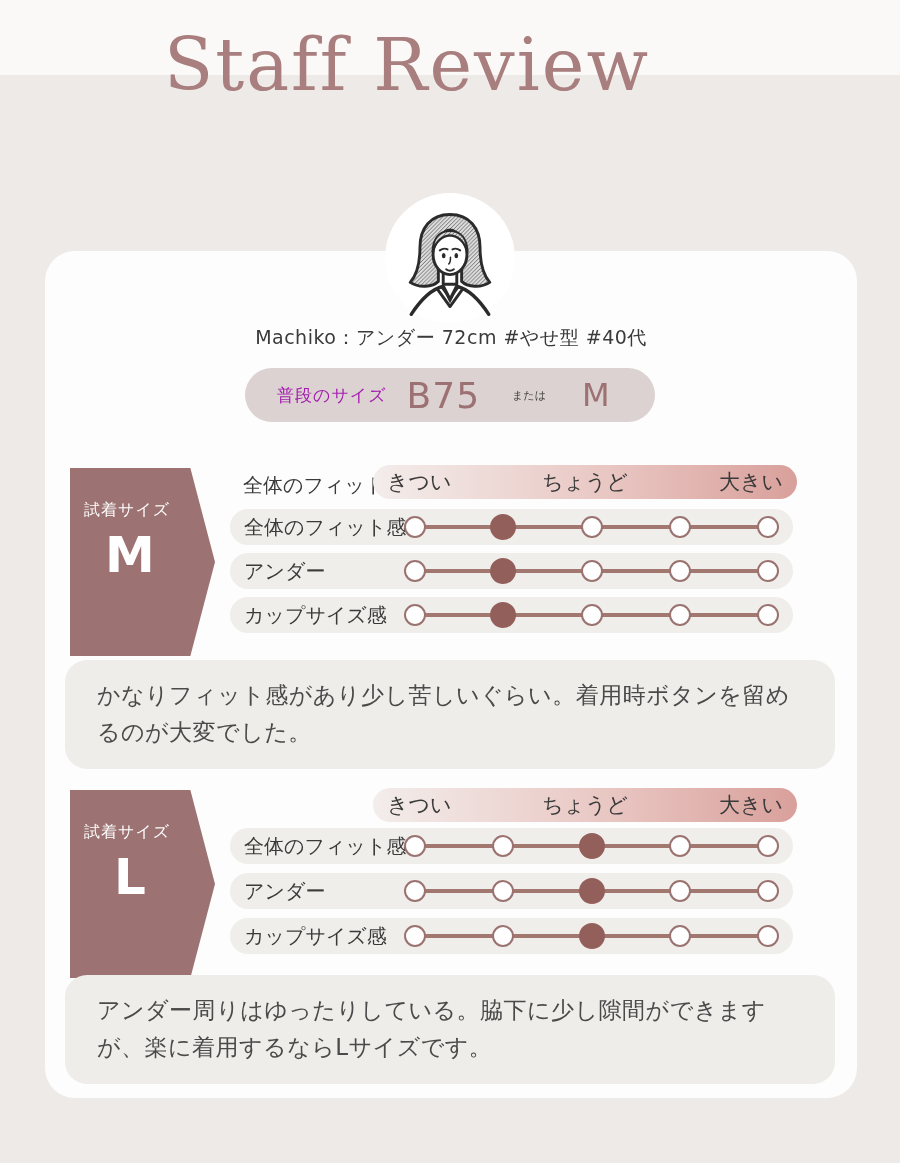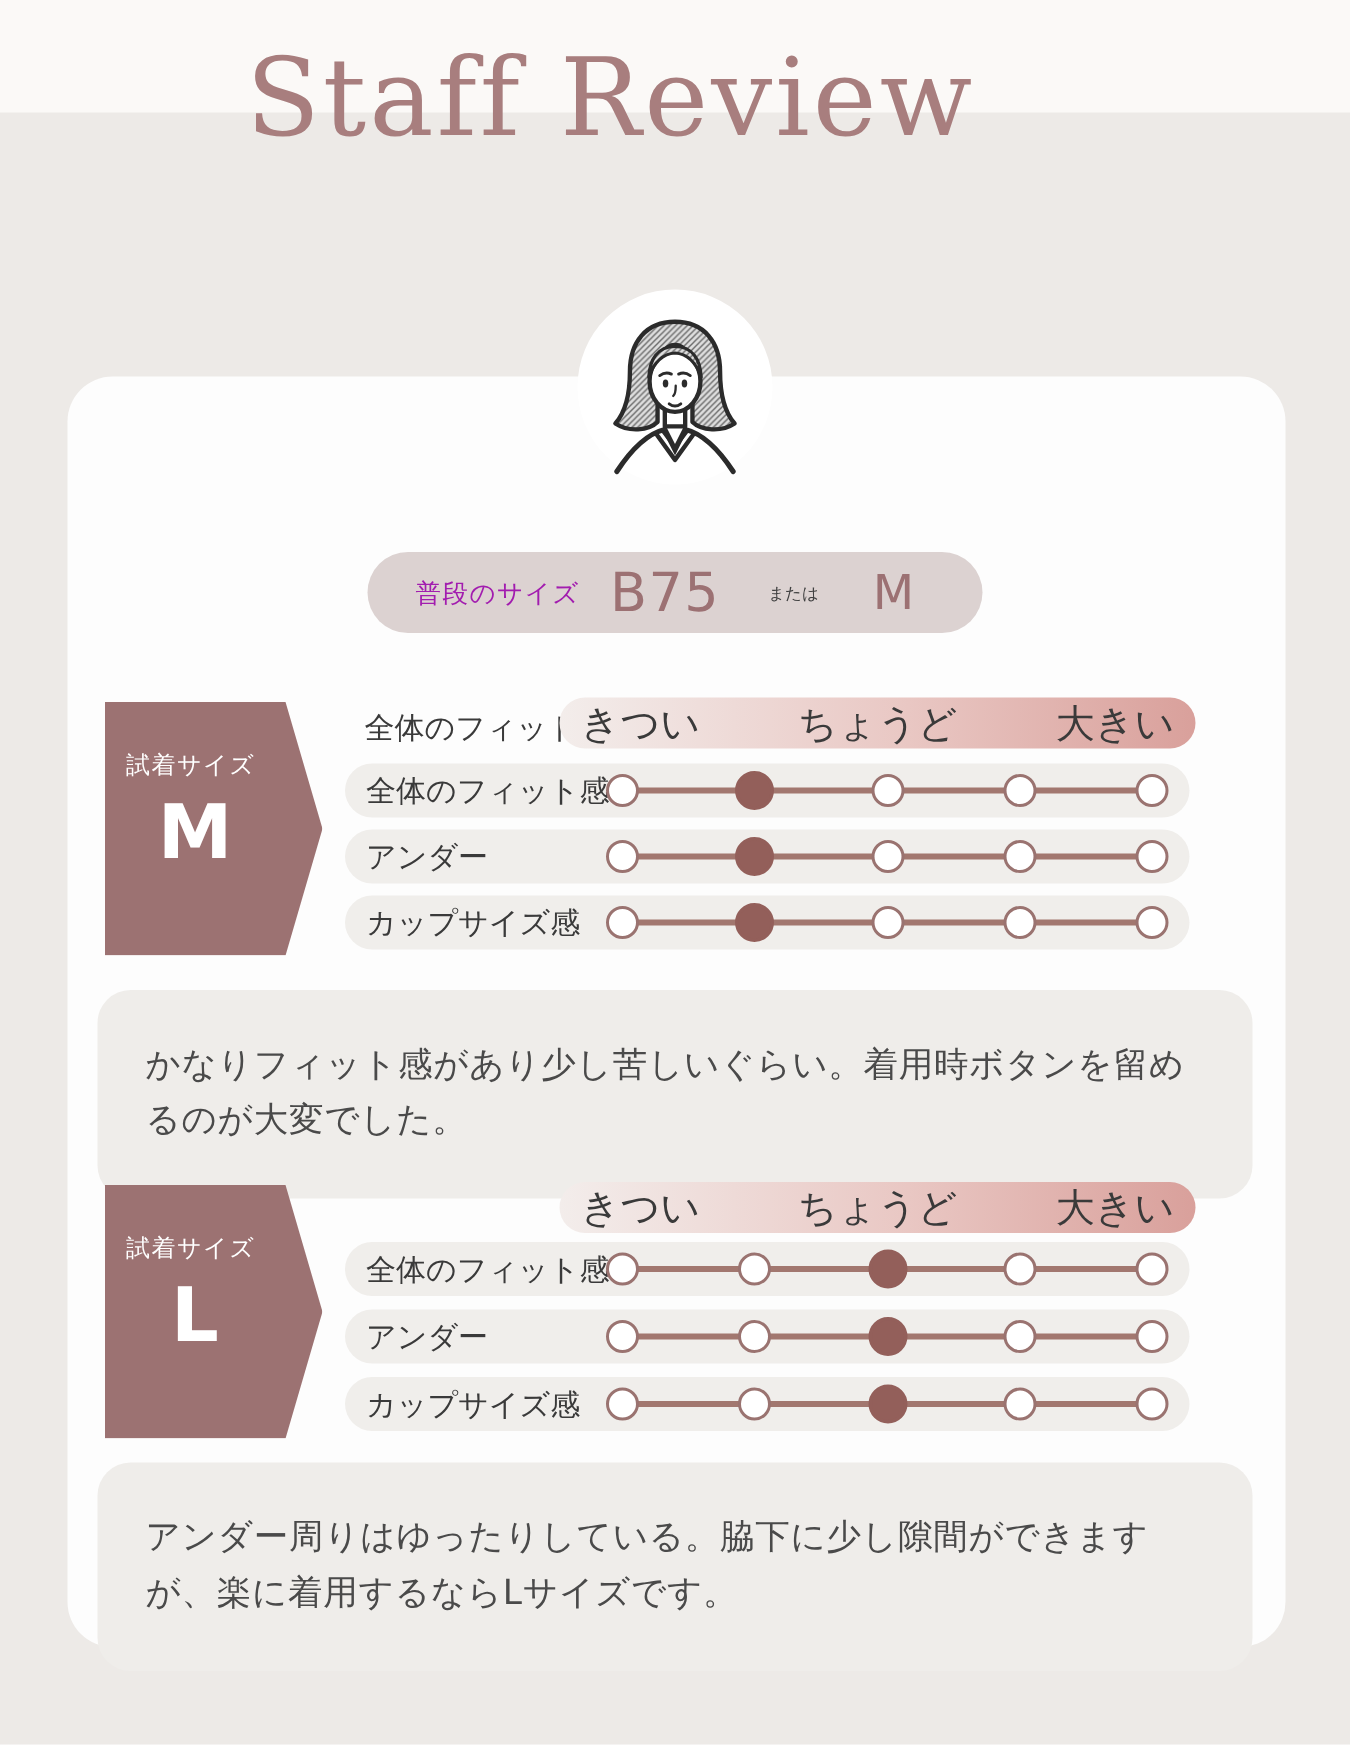--- a/index.html
+++ b/index.html
@@ -32,34 +32,34 @@
     position:absolute;left:200px;top:117px;width:410px;height:54px;
     background:#dcd2d1;border-radius:27px;
     display:flex;align-items:center;
   }
   .size-pill .usual-label{font-size:17px;color:#a21caf;margin-left:32px;letter-spacing:1px;}
   .size-pill .bra-size{font-size:36px;color:#9c7173;margin-left:20px;letter-spacing:1px;}
   .size-pill .or-label{font-size:11px;color:#404040;margin-left:32px;}
   .size-pill .size-letter{font-size:32px;color:#9c7173;margin-left:36px;}
 
   .badge{
-    position:absolute;left:25px;width:145px;height:169px;background:#9c7272;
+    position:absolute;left:25px;width:145px;height:188px;background:#9c7272;
     clip-path:polygon(0 0,83% 0,100% 50%,83% 100%,0 100%);
     color:#ffffff;
     text-decoration:underline;
   }
   .badge .badge-label{position:absolute;left:14px;top:32px;font-size:16px;letter-spacing:1px;}
   .badge .badge-size{position:absolute;left:0;top:58px;width:120px;text-align:center;
     font-size:50px;font-weight:bold;}
 
   .scale-header{
     position:absolute;left:328px;width:424px;height:34px;border-radius:17px;
     background:linear-gradient(90deg,#f3edeb 0%,#e9c7c3 55%,#d9a09b 100%);
     display:grid;grid-template-columns:1fr 1fr 1fr;align-items:center;
-    font-size:26px;color:#3a3a3a;z-index:2;
+    font-size:21px;color:#3a3a3a;z-index:2;
   }
   .scale-header .s-left{justify-self:start;padding-left:14px;}
   .scale-header .s-mid{justify-self:center;text-align:center;}
   .scale-header .s-right{justify-self:end;padding-right:14px;}
   .header-row-label{
     position:absolute;left:198px;font-size:20px;color:#3a3a3a;z-index:1;white-space:nowrap;
   }
 
   .rating-row{
     position:absolute;left:185px;width:563px;height:36px;border-radius:18px;
@@ -78,21 +78,21 @@
     background:#a2776f;border-radius:2px;
   }
   .dot{
     width:22px;height:22px;border-radius:50%;background:#ffffff;
     border:2.5px solid #9a7370;box-sizing:border-box;position:relative;z-index:1;
   }
   .dot.filled{background:#935f5a;border-color:#935f5a;transform:scale(1.18);}
 
   .comment-box{
     position:absolute;left:20px;width:770px;background:#efedea;border-radius:22px;
-    box-sizing:border-box;padding:32px 32px;
+    box-sizing:border-box;padding:17px 32px;
     font-size:23px;line-height:1.62;color:#4a4a4a;letter-spacing:0.5px;
   }
 </style>
 </head>
 <body>
 
 <div class="top-band"></div>
 <div class="page-title">Staff Review</div>
 
 <div class="card">
@@ -123,20 +123,21 @@
       <path d="M67.5 52 q4 -2 8 1" fill="none" stroke="#2b2b2b" stroke-width="2" stroke-linecap="round"></path>
 
       <ellipse cx="58.5" cy="58.5" rx="1.9" ry="2.7" fill="#2b2b2b"></ellipse>
       <ellipse cx="71.5" cy="58.5" rx="1.9" ry="2.7" fill="#2b2b2b"></ellipse>
 
       <path d="M65.5 60 C65.5 64 65 66 63.8 67" fill="none" stroke="#2b2b2b" stroke-width="1.6" stroke-linecap="round"></path>
       <path d="M61 72.5 q4 3 8 0" fill="none" stroke="#2b2b2b" stroke-width="2" stroke-linecap="round"></path>
     </svg>
   </div>
 
+  <div class="reviewer-line">Machiko：アンダー 72cm #やせ型 #40代</div>
 
   <div class="size-pill">
     <span class="usual-label">普段のサイズ</span>
     <span class="bra-size">B75</span>
     <span class="or-label">または</span>
     <span class="size-letter">M</span>
   </div>
 
   <div>
     <div class="badge" style="top:217px;">

